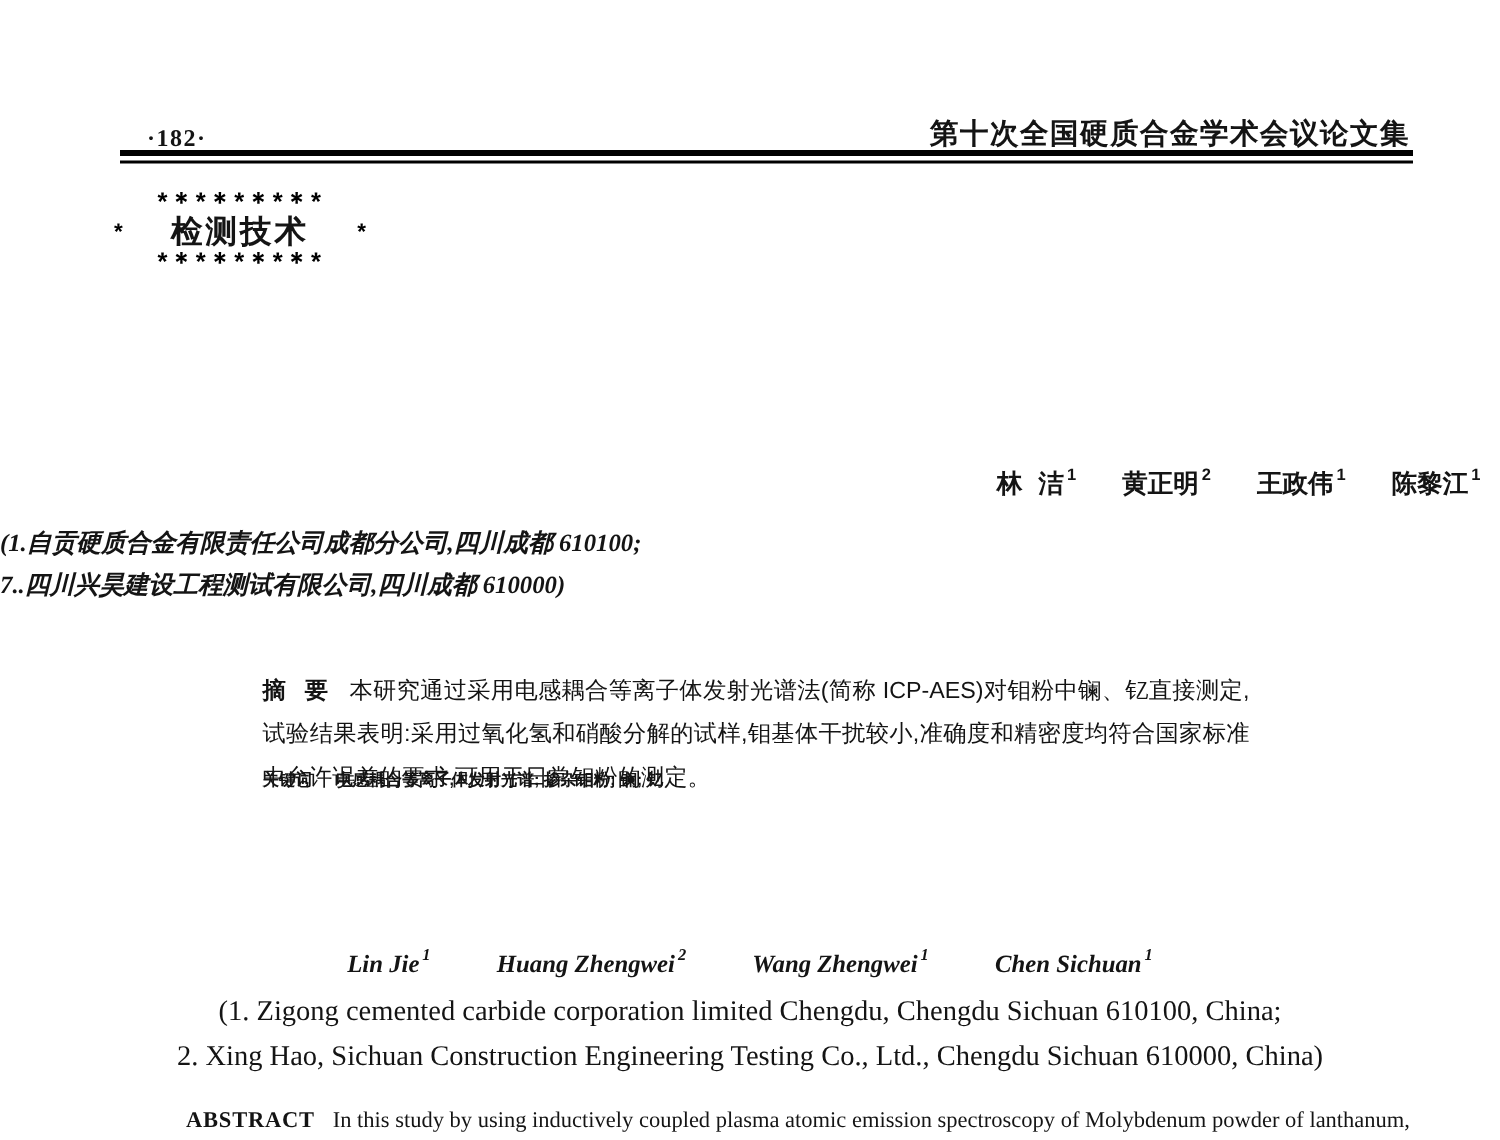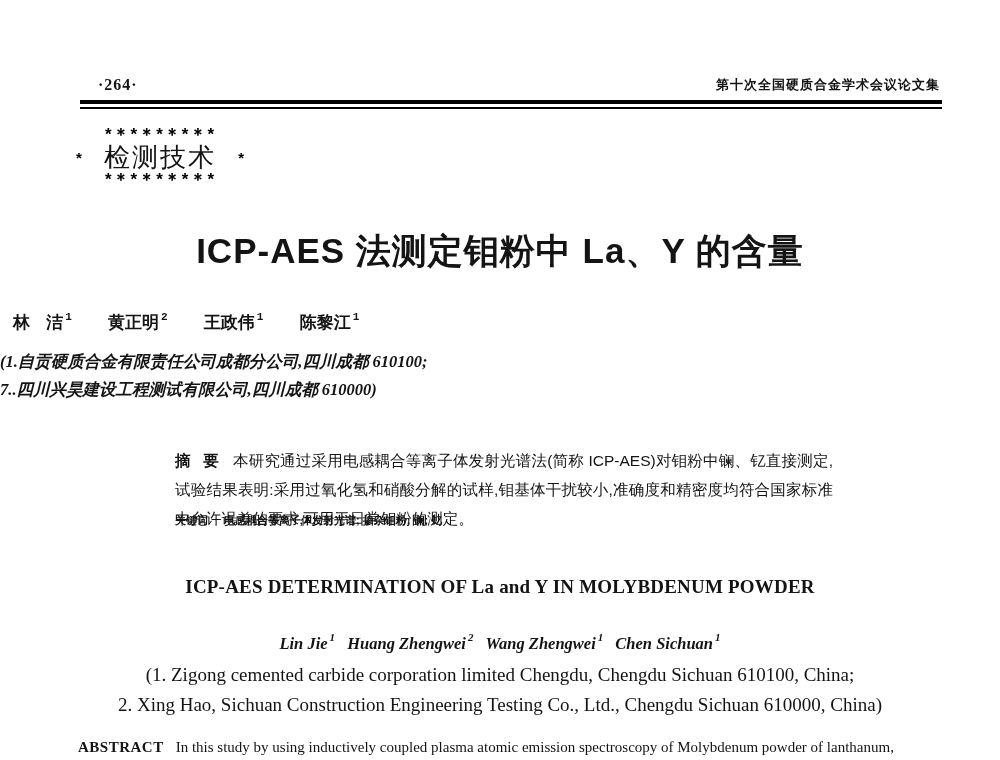--- a/index.html
+++ b/index.html
@@ -15,21 +15,21 @@
   
   .running-head {
     position: absolute; top: 76px; left: 98px; right: 60px;
     display: flex; justify-content: space-between; align-items: flex-end;
   }
   .page-number {
     font-family: "Liberation Serif", serif;
     font-size: 16px; letter-spacing: 1px; font-weight: 600;
   }
   .proceedings-title {
-    font-size: 13px; font-weight: 700; letter-spacing: 1px;
+    font-size: 19px; font-weight: 700; letter-spacing: 1px;
   }
   .head-rule {
     position: absolute; top: 100px; left: 80px; right: 58px; height: 10px;
   }
   .head-rule .thick { height: 4px; background: #000; }
   .head-rule .thin { height: 2px; background: #000; margin-top: 3px; }
 
   
   .stamp {
     position: absolute; top: 126px; left: 76px;
@@ -39,32 +39,32 @@
   .stamp-border {
     font-size: 17px; font-weight: 700; letter-spacing: 1px;
     white-space: nowrap; color: #000;
   }
   .stamp-mid {
     display: flex; align-items: center; justify-content: space-between;
     width: 100%; margin: 1px 0;
   }
   .stamp-side { font-size: 15px; font-weight: 700; color: #000; }
   .stamp-label {
-    font-size: 26px; font-weight: 400; letter-spacing: 2px;
+    font-size: 21px; font-weight: 700; letter-spacing: 2px;
   }
 
   
   .title-cn {
     position: absolute; top: 228px; left: 0; width: 100%;
     text-align: center;
     font-size: 35px; font-weight: 700; letter-spacing: 1px;
   }
   .authors-cn {
     position: absolute; top: 311px; left: 0; width: 100%;
-    text-align: left; font-size: 17px; font-weight: 700; font-family: Liberation Mono, monospace;
+    text-align: right; font-size: 17px; font-weight: 700;
   }
   .authors-cn .author { margin: 0 13px; white-space: nowrap; }
   .authors-cn .author-name { word-spacing: 6px; }
   sup.au {
     font-size: 11px; font-weight: 700; vertical-align: super;
     position: relative; top: -1px; margin-left: 2px;
   }
   .affil-cn {
     position: absolute; top: 348px; left: 0; width: 100%;
     font-family: "Liberation Serif", serif;
@@ -91,62 +91,61 @@
     text-align: center;
     font-family: "Liberation Serif", serif;
     font-size: 19px; font-weight: 700; letter-spacing: 0.2px;
   }
   .authors-en {
     position: absolute; top: 632px; left: 0; width: 100%;
     text-align: center;
     font-family: "Liberation Serif", serif;
     font-size: 16.5px; font-style: italic; font-weight: 600;
   }
-  .authors-en .author { margin: 0 4px; white-space: nowrap; text-align: center; }
+  .authors-en .author { margin: 0 20px; white-space: nowrap; text-align: center; }
   .affil-en {
     position: absolute; top: 660px; left: 0; width: 100%;
     text-align: center;
     font-family: "Liberation Serif", serif;
     font-size: 19px; line-height: 30px;
   }
 
   
   .abstract-en {
     position: absolute; top: 735px; left: 78px; width: 862px;
     font-family: "Liberation Serif", serif;
     font-size: 15px; line-height: 24px;
-    white-space: nowrap; overflow: hidden;
+    white-space: nowrap; overflow: hidden; text-align: right;
   }
   .abstract-en .label { font-weight: 700; margin-right: 12px; letter-spacing: 0.5px; }
 </style>
 </head>
 <body>
 
 <div class="page">
 
   <div class="running-head">
-    <span class="page-number">·264·</span>
+    <span class="page-number">·182·</span>
     <span class="proceedings-title">第十次全国硬质合金学术会议论文集</span>
   </div>
   <div class="head-rule">
     <div class="thick"></div>
     <div class="thin"></div>
   </div>
 
   <div class="stamp">
     <span class="stamp-border">*＊*＊*＊*＊*</span>
     <span class="stamp-mid">
       <span class="stamp-side">*</span>
       <span class="stamp-label">检测技术</span>
       <span class="stamp-side">*</span>
     </span>
     <span class="stamp-border">*＊*＊*＊*＊*</span>
   </div>
 
-  <h1 class="title-cn">ICP-AES 法测定钼粉中 La、Y 的含量</h1>
 
   <div class="authors-cn">
     <span class="author"><span class="author-name">林 洁</span><sup class="au">1</sup></span>
     <span class="author"><span class="author-name">黄正明</span><sup class="au">2</sup></span>
     <span class="author"><span class="author-name">王政伟</span><sup class="au">1</sup></span>
     <span class="author"><span class="author-name">陈黎江</span><sup class="au">1</sup></span>
   </div>
 
   <div class="affil-cn">
     <div>(1.自贡硬质合金有限责任公司成都分公司,四川成都 610100;</div>
@@ -154,21 +153,20 @@
   </div>
 
   <p class="abstract-cn">
     <span class="label">摘 要</span><span>本研究通过采用电感耦合等离子体发射光谱法(简称 ICP-AES)对钼粉中镧、钇直接测定,试验结果表明:采用过氧化氢和硝酸分解的试样,钼基体干扰较小,准确度和精密度均符合国家标准中允许误差的要求,可用于日常钼粉的测定。</span>
   </p>
 
   <p class="keywords-cn">
     <span class="label">关键词</span><span>电感耦合等离子体发射光谱; 掺杂钼粉; 镧; 钇</span>
   </p>
 
-  <h2 class="title-en">ICP-AES DETERMINATION OF La and Y IN MOLYBDENUM POWDER</h2>
 
   <div class="authors-en">
     <span class="author"><span>Lin Jie</span><sup class="au">1</sup></span>
     <span class="author"><span>Huang Zhengwei</span><sup class="au">2</sup></span>
     <span class="author"><span>Wang Zhengwei</span><sup class="au">1</sup></span>
     <span class="author"><span>Chen Sichuan</span><sup class="au">1</sup></span>
   </div>
 
   <div class="affil-en">
     <div>(1. Zigong cemented carbide corporation limited Chengdu, Chengdu Sichuan 610100, China;</div>

